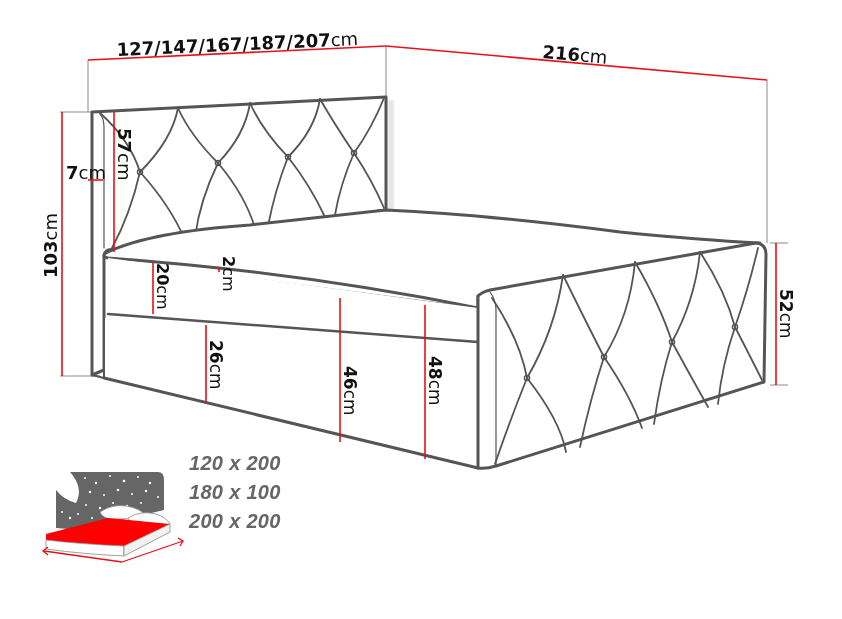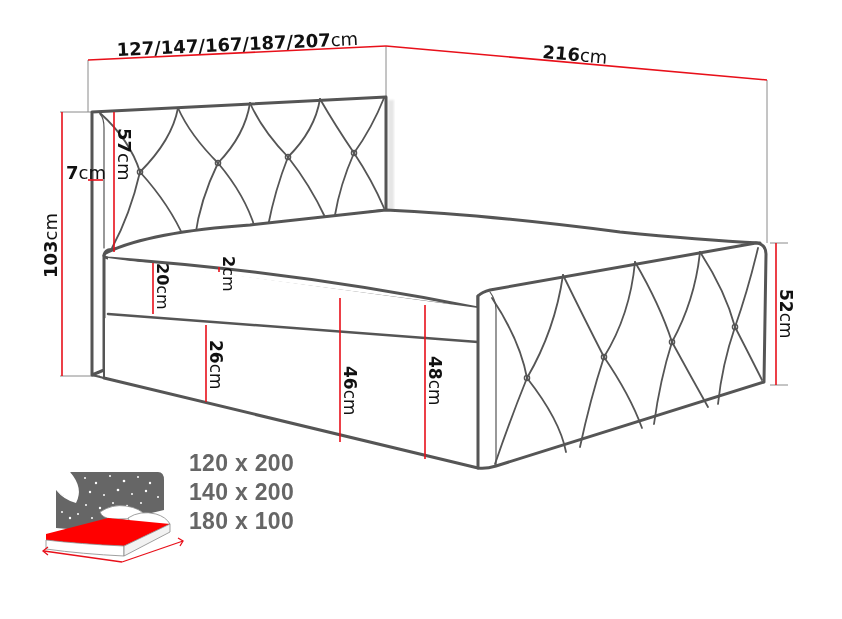--- a/index.html
+++ b/index.html
@@ -1,21 +1,21 @@
 <!DOCTYPE html>
 <html><head>
 <meta charset="utf-8">
 <style>
   html, body { margin: 0; padding: 0; background: #ffffff; }
   body { width: 842px; height: 619px; overflow: hidden; position: relative; font-family: "DejaVu Sans", sans-serif; }
   #canvas { position: absolute; left: 0; top: 0; width: 842px; height: 619px; }
   .dim-bold { font-family: "DejaVu Sans", sans-serif; font-weight: bold; fill: #111111; }
   .dim-unit { font-family: "DejaVu Sans", sans-serif; font-weight: normal; fill: #111111; }
   .size-list { position: absolute; left: 189px; top: 449px; margin: 0; padding: 0; list-style: none; }
-  .size-list li { font-family: "Liberation Sans", sans-serif; font-weight: bold; font-size: 23px; color: #666666; height: 29px; line-height: 29px; letter-spacing: 0.3px; }
+  .size-list li { font-family: "Liberation Sans", sans-serif; font-weight: bold; font-size: 20px; color: #666666; height: 29px; line-height: 29px; letter-spacing: 0.3px; font-style: italic; }
 </style>
 </head>
 <body>
 
 <svg id="canvas" viewBox="0 0 842 619" xmlns="http://www.w3.org/2000/svg">
   <defs>
     <filter id="soft" x="-10%" y="-10%" width="120%" height="120%">
       <feGaussianBlur stdDeviation="1.2"></feGaussianBlur>
     </filter>
   </defs>
@@ -186,15 +186,15 @@
 
     <path d="M44 551 L122 562" stroke="#e8101a" stroke-width="1.3" fill="none"></path>
     <path d="M122 562 L183 541" stroke="#e8101a" stroke-width="1.3" fill="none"></path>
     <path d="M48 547 L43 551 L48 555" stroke="#e8101a" stroke-width="1.3" fill="none"></path>
     <path d="M178 538 L183 541 L180 546" stroke="#e8101a" stroke-width="1.3" fill="none"></path>
   </g>
 </svg>
 
 <ul class="size-list">
   <li>120 x 200</li>
-  <li>140 x 200</li>
   <li>180 x 100</li>
+  <li>200 x 200</li>
 </ul>
 
 </body></html>

